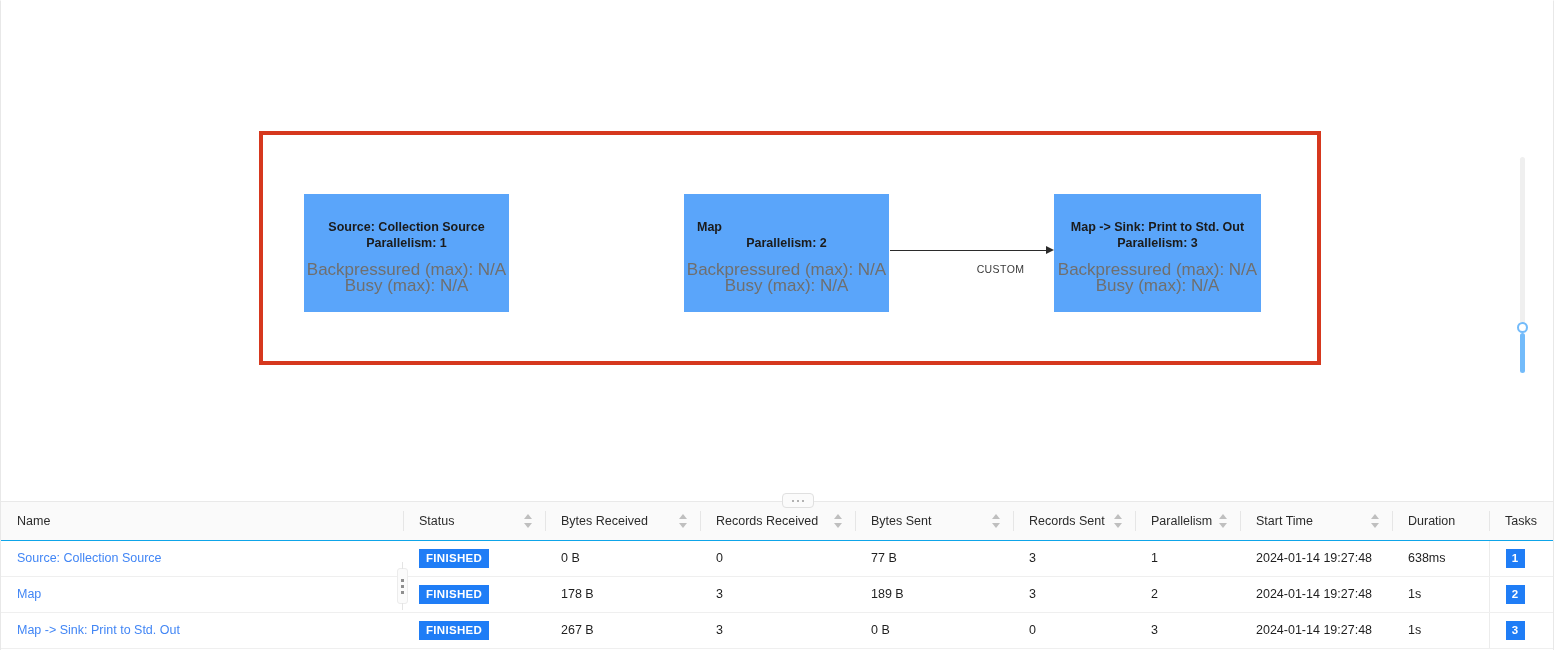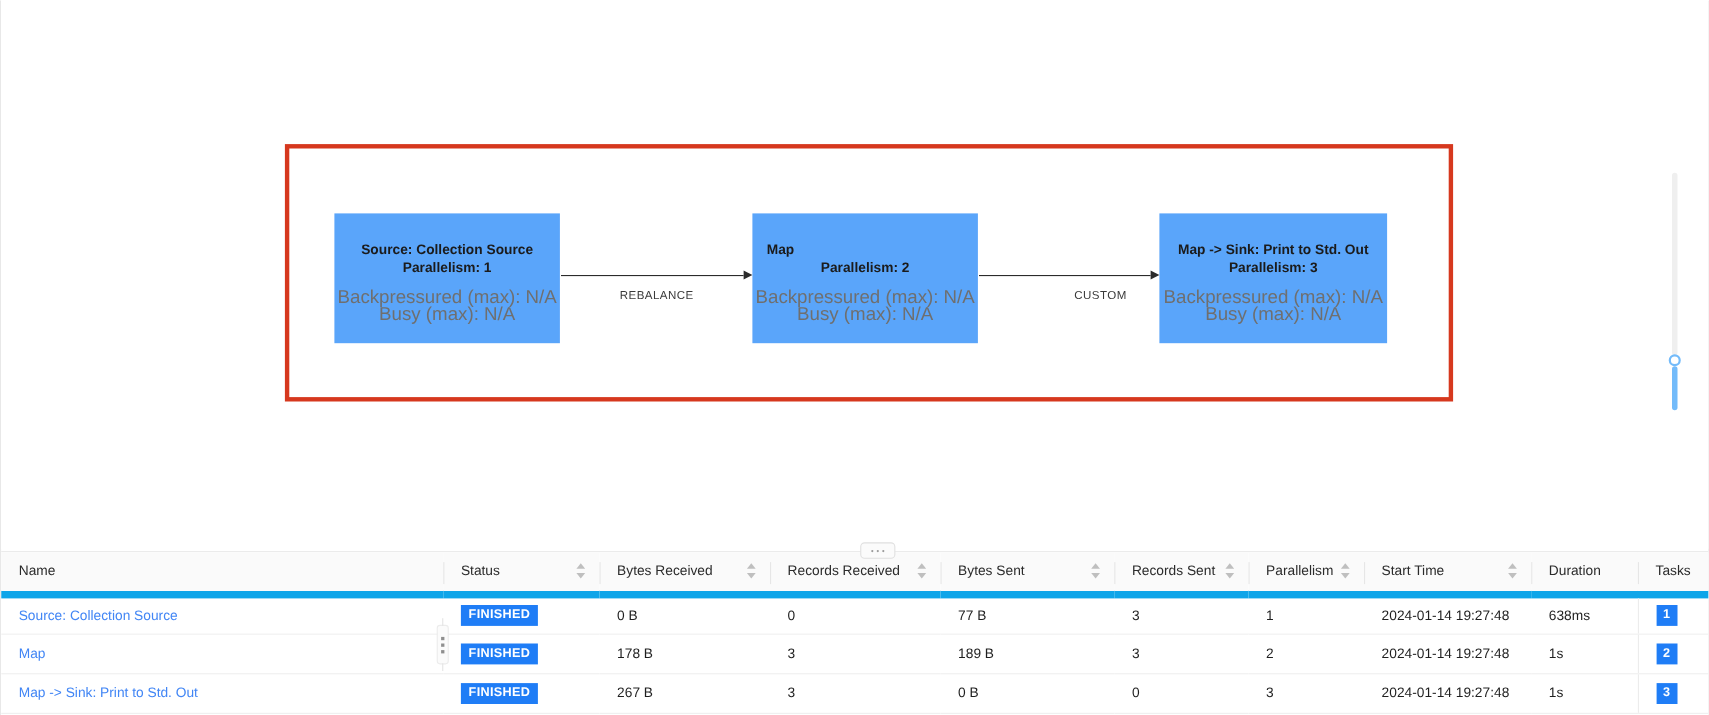--- a/index.html
+++ b/index.html
@@ -178,21 +178,21 @@
     table-layout: fixed;
   }
   table.jobtable thead th {
     background: #fafafa;
     height: 38px;
     font-size: 12.5px;
     font-weight: 400;
     color: #2b2b2b;
     text-align: left;
     padding: 0 0 0 16px;
-    border-bottom: 7px solid #0ea5e9;
+    border-bottom: 1px solid #0ea5e9;
     box-sizing: border-box;
     position: relative;
     white-space: nowrap;
   }
   th.has-divider::before {
     content: "";
     position: absolute;
     left: 0; top: 9px;
     width: 1px; height: 20px;
     background: #e6e6e6;
@@ -305,25 +305,20 @@
 
     <div class="selection-frame"></div>
 
     <div class="node" style="left:303px; top:193px; width:205px; height:118px;">
       <div class="node-title">Source: Collection Source</div>
       <div class="node-par">Parallelism: 1</div>
       <div class="node-metric">Backpressured (max): N/A</div>
       <div class="node-metric second">Busy (max): N/A</div>
     </div>
 
-    <div class="edge" style="left:509px; top:249px; width:174px;">
-      <div class="edge-line" style="width:166px;"></div>
-      <div class="edge-arrow" style="left:166px;"></div>
-      <div class="edge-label">REBALANCE</div>
-    </div>
 
     <div class="node" style="left:683px; top:193px; width:205px; height:118px;">
       <div class="node-title left-align">Map</div>
       <div class="node-par">Parallelism: 2</div>
       <div class="node-metric">Backpressured (max): N/A</div>
       <div class="node-metric second">Busy (max): N/A</div>
     </div>
 
     <div class="edge" style="left:889px; top:249px; width:164px;padding-left:19px;">
       <div class="edge-line" style="width:156px;"></div>

